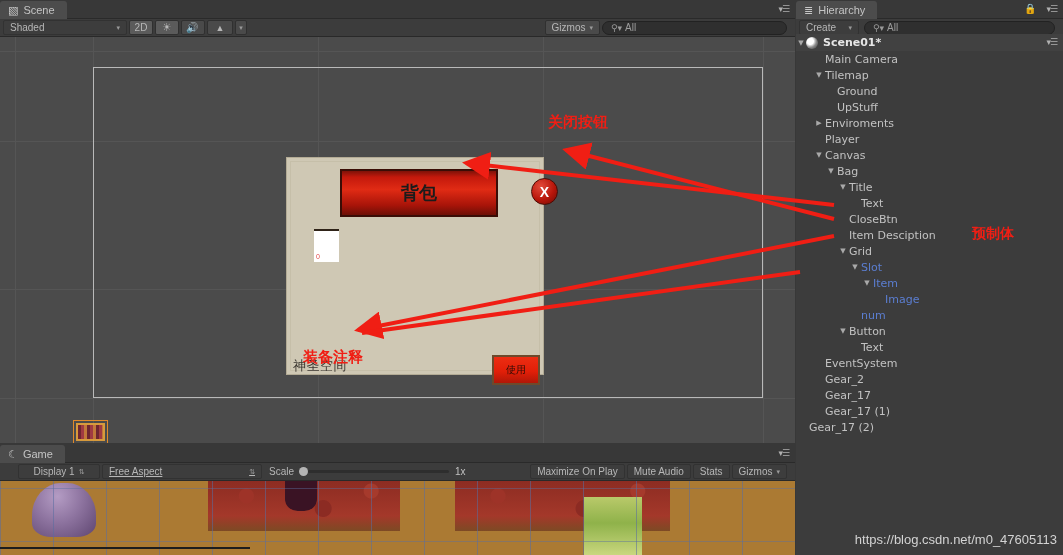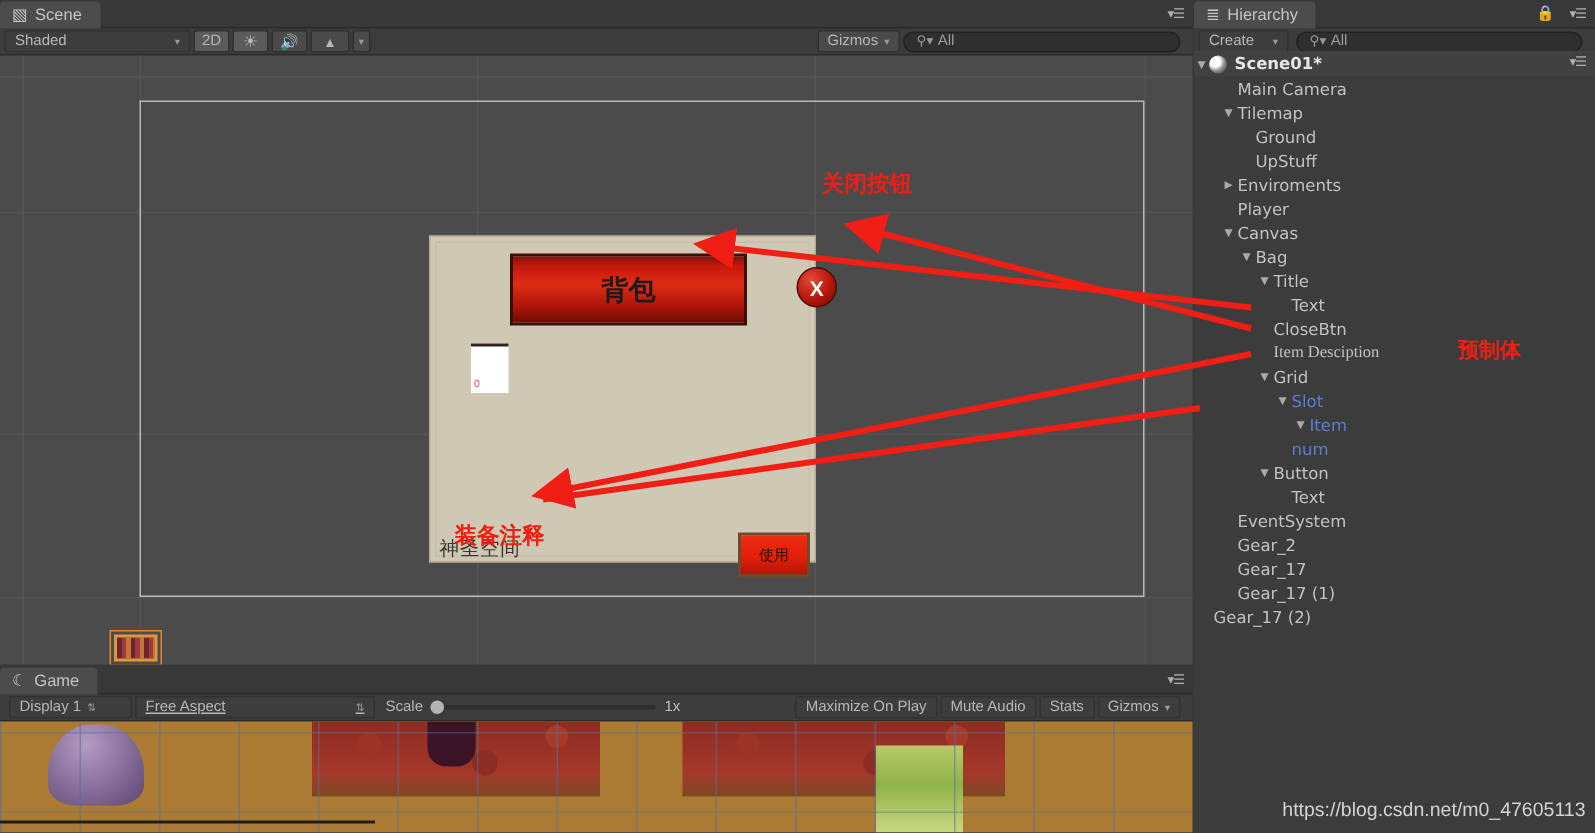--- a/index.html
+++ b/index.html
@@ -277,21 +277,21 @@
   <div class="panel" id="game-panel">
     <div class="tabbar">
       <div class="tab">
         <span class="glyph">☾</span>
         <span>Game</span>
       </div>
       <span class="menuicon" style="position:absolute; right:6px; top:4px;">▾☰</span>
     </div>
 
     <div class="toolrow">
-      <div class="tbtn flat" style="width:82px; justify-content:flex-start; margin-left:6px;">
+      <div class="tbtn flat" style="width:82px; justify-content:center; margin-left:18px;">
         <span>Display 1</span>
         <span class="caret">⇅</span>
       </div>
       <div class="tbtn flat" style="width:160px; justify-content:space-between;text-decoration:underline;">
         <span>Free Aspect</span>
         <span class="caret">⇅</span>
       </div>
       <span style="margin:0 5px 0 6px; color:#b6b6b6;">Scale</span>
       <div style="display:flex; align-items:center; width:150px;">
         <div class="slider-knob"></div>
@@ -409,35 +409,39 @@
             <span class="lbl">Title</span>
           </div>
           <div class="hrow" style="padding-left: 54px;">
             <span class="tri empty">▶</span>
             <span class="lbl">Text</span>
           </div>
           <div class="hrow" style="padding-left: 42px;">
             <span class="tri empty">▶</span>
             <span class="lbl">CloseBtn</span>
           </div>
-          <div class="hrow" style="padding-left: 42px; font-family: Liberation Serif, serif;">
+          <div class="hrow" style="padding-left: 42px;">
             <span class="tri empty">▶</span>
             <span class="lbl">Item Desciption</span>
           </div>
           <div class="hrow" style="padding-left: 42px;">
             <span class="tri">▼</span>
             <span class="lbl">Grid</span>
           </div>
           <div class="hrow prefab" style="padding-left: 54px;">
             <span class="tri">▼</span>
             <span class="lbl">Slot</span>
           </div>
           <div class="hrow prefab" style="padding-left: 66px;">
             <span class="tri">▼</span>
             <span class="lbl">Item</span>
+          </div>
+          <div class="hrow prefab" style="padding-left: 78px;">
+            <span class="tri empty">▶</span>
+            <span class="lbl">Image</span>
           </div>
           <div class="hrow prefab" style="padding-left: 54px;">
             <span class="tri empty">▶</span>
             <span class="lbl">num</span>
           </div>
           <div class="hrow" style="padding-left: 42px;">
             <span class="tri">▼</span>
             <span class="lbl">Button</span>
           </div>
           <div class="hrow" style="padding-left: 54px;">

